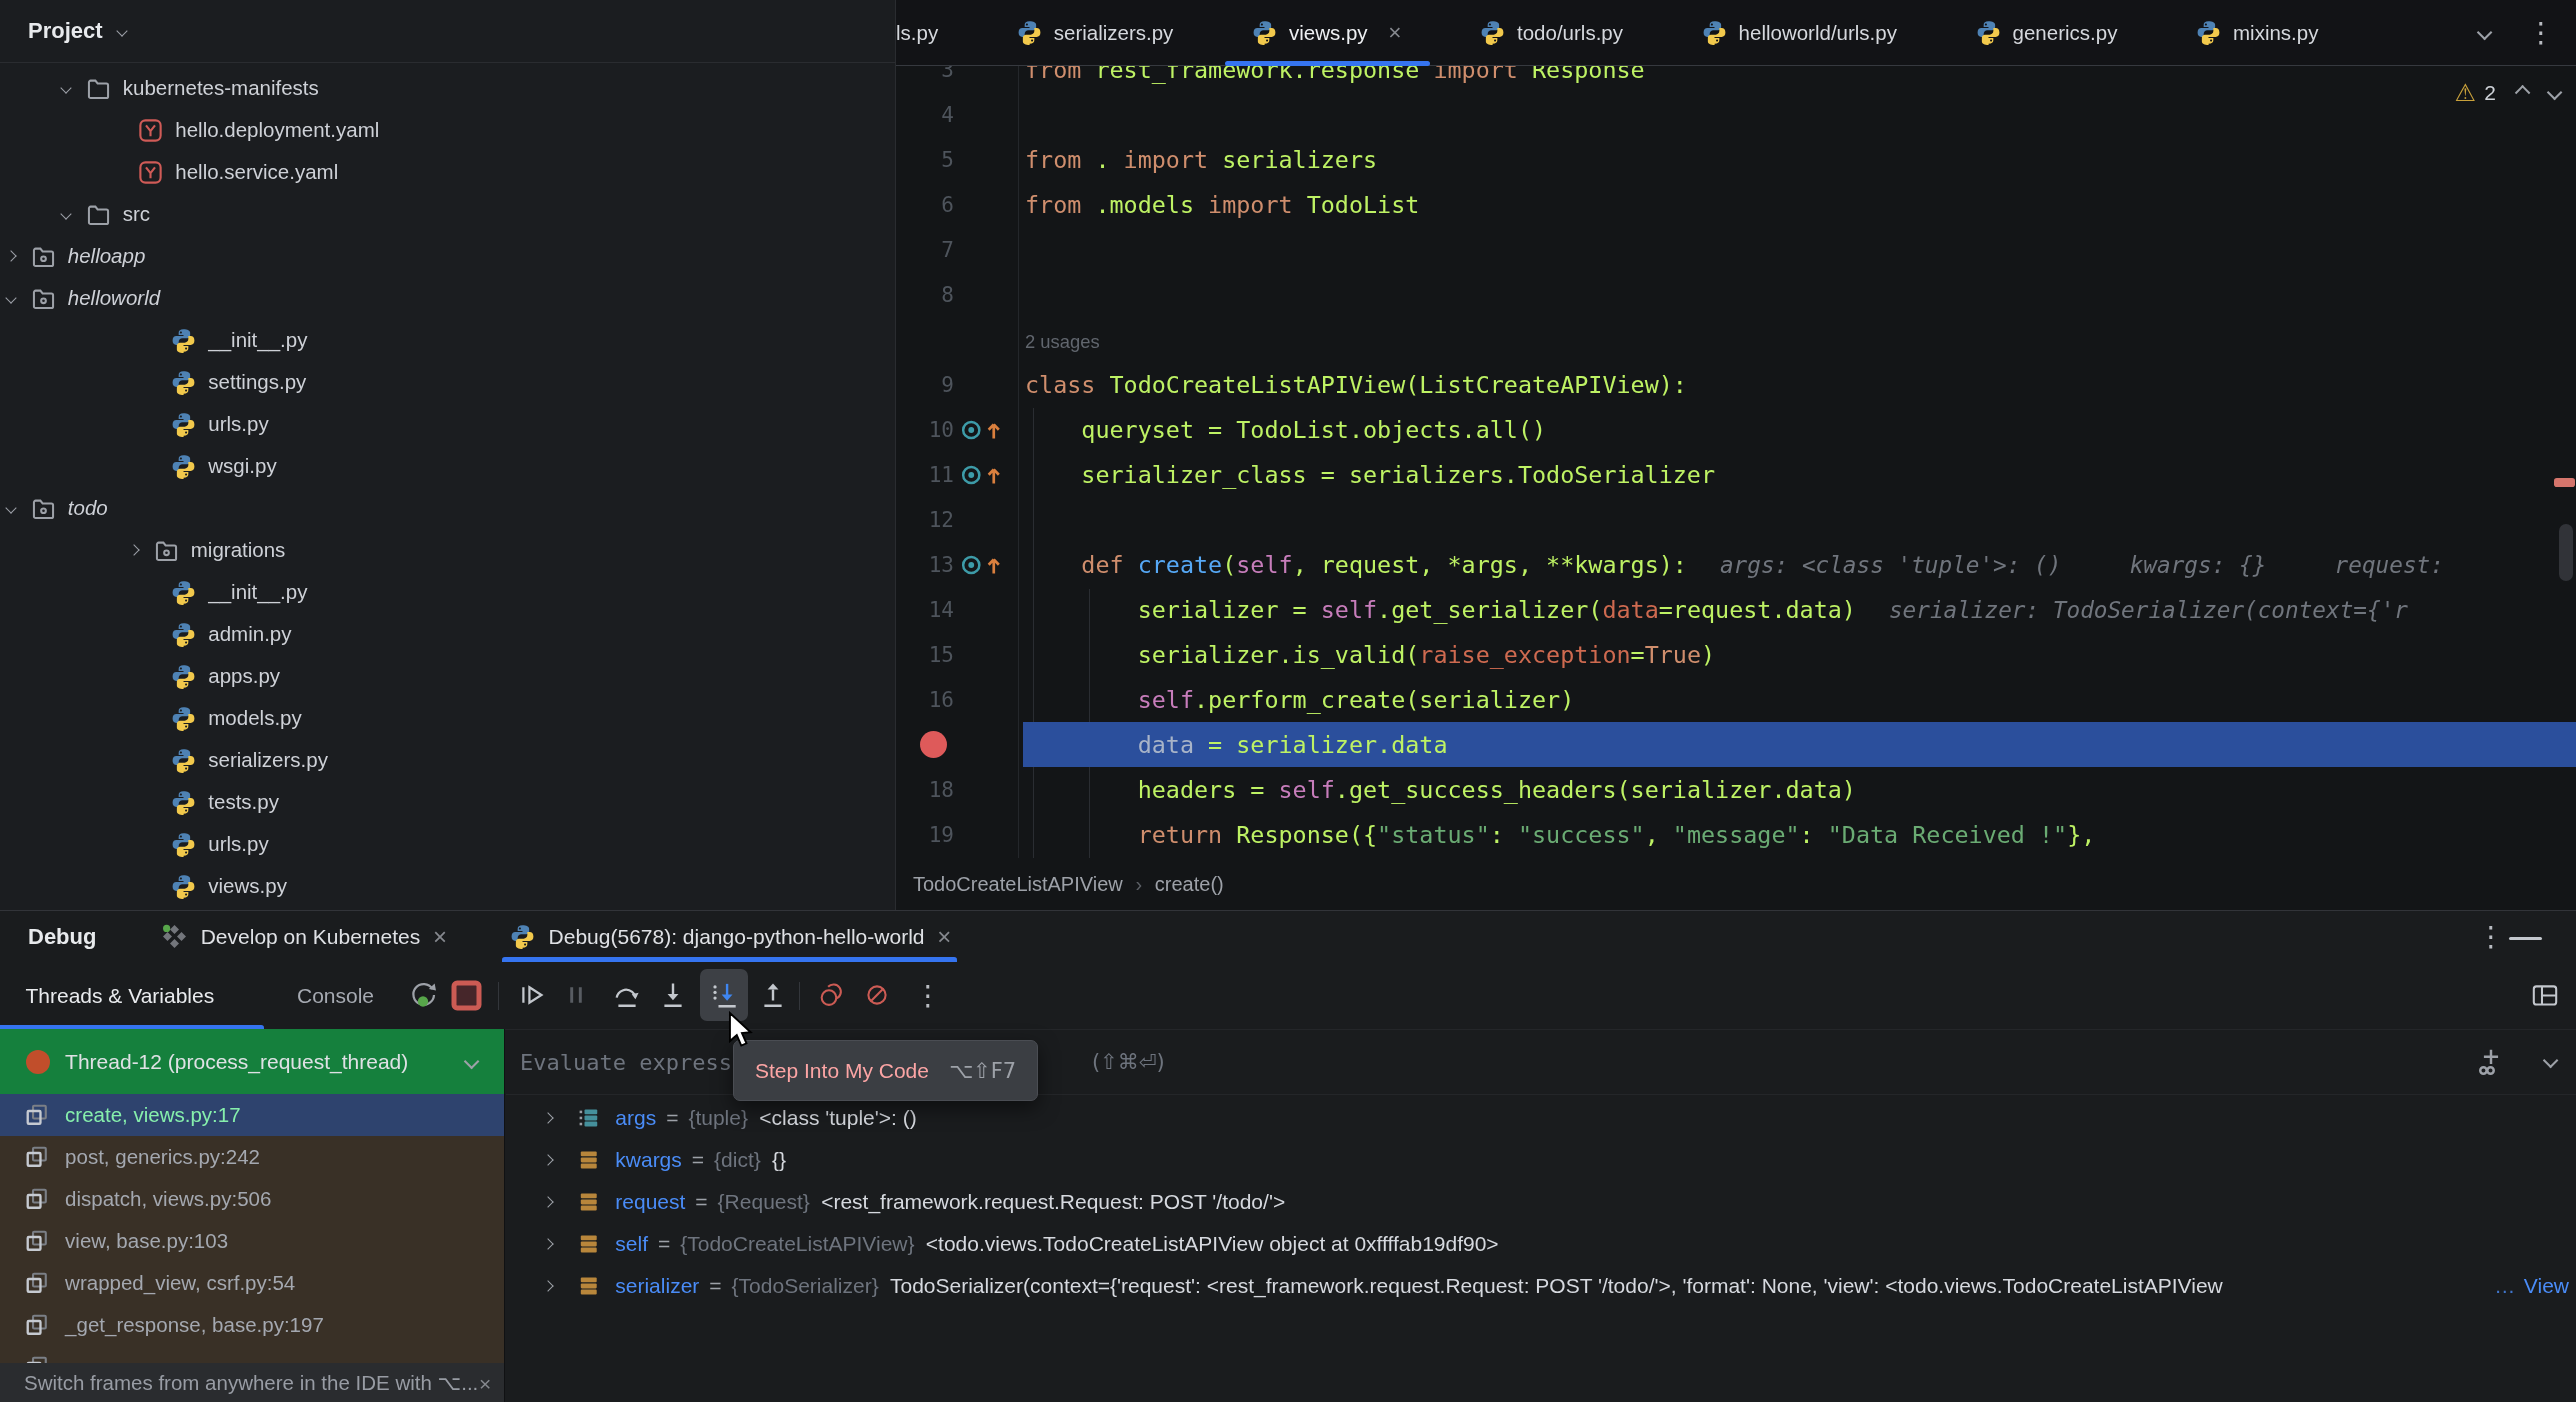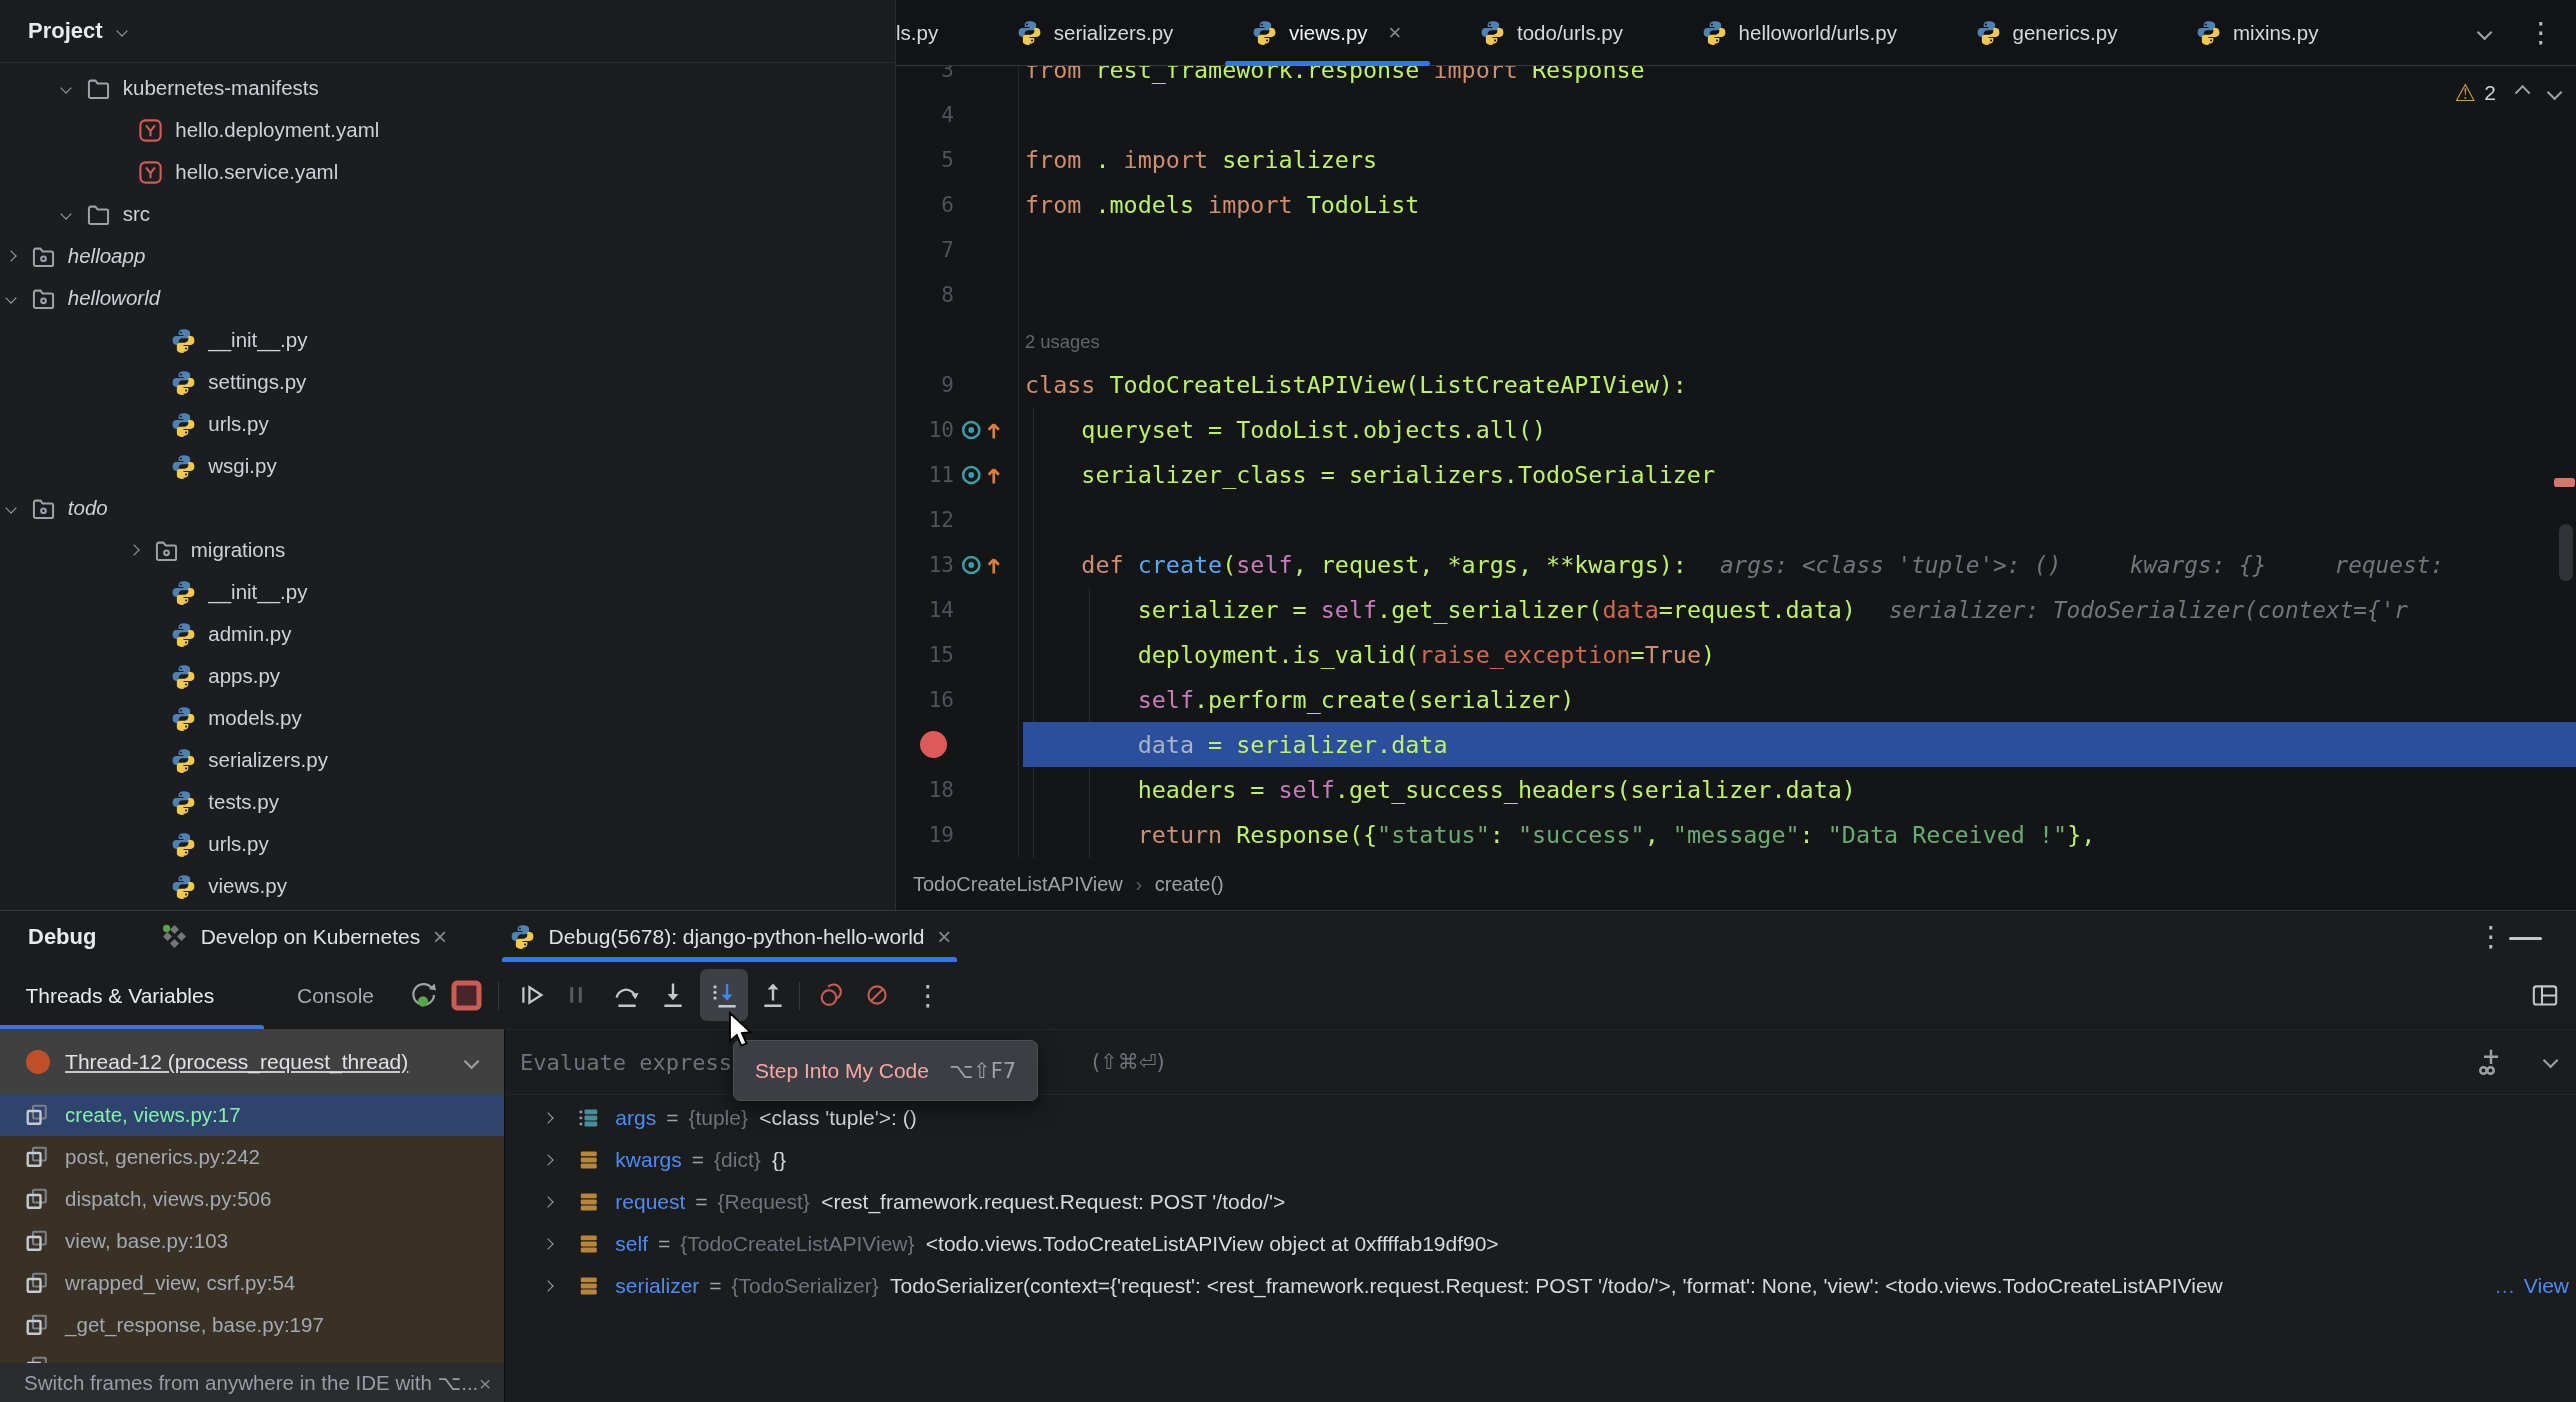--- a/index.html
+++ b/index.html
@@ -89,21 +89,21 @@
   #debug-toolbar{position:relative;height:67px;border-bottom:0.7px solid #242629;}
   #debug-toolbar .tv-tab{position:absolute;left:25.5px;top:50%;transform:translateY(-50%);font-size:21px;color:#e9ebee;}
   #debug-toolbar .tv-underline{position:absolute;left:0;bottom:-0.7px;width:264px;height:5px;background:#3574f0;border-radius:0 2.8px 0 0;}
   #debug-toolbar .console-tab{position:absolute;left:297px;top:50%;transform:translateY(-50%);font-size:21px;color:#a6aab2;}
   .tbtn{position:absolute;top:33px;transform:translate(-50%,-50%);width:45px;height:45px;display:flex;align-items:center;justify-content:center;}
   .tbtn svg{width:31px;height:31px;}
   .tbtn.hovered{background:#3d4045;border-radius:7px;width:48px;height:52px;}
   .tsep{position:absolute;top:50%;transform:translateY(-50%);width:1.4px;height:28px;background:#33363b;}
   .stop-icon{width:20px;height:20px;border-radius:5.7px;border:5.7px solid #cc5b54;background:#46262a;}
 
-  #thread-row{position:absolute;left:0;top:118px;width:504px;height:65px;background:#404040;display:flex;align-items:center;border-bottom:0.7px solid #17181a;text-decoration:underline;}
+  #thread-row{position:absolute;left:0;top:118px;width:504px;height:65px;background:#15803d;display:flex;align-items:center;border-bottom:0.7px solid #17181a;}
   #thread-row .tdot{width:24px;height:24px;border-radius:50%;background:#c14e2b;margin-left:25.5px;flex:none;}
   #thread-row .tlabel{margin-left:15.6px;font-size:21px;color:#dfe1e5;}
   #thread-row .chev{position:absolute;right:27px;}
 
   #frames{position:absolute;left:0;top:183px;width:504px;height:269px;overflow:hidden;}
   .frame-row{height:42px;display:flex;align-items:center;padding-left:24px;font-size:20.5px;color:#a4a8b0;gap:15.6px;}
   .frame-row .ficon{width:25.5px;height:25.5px;flex:none;display:inline-flex;}
   .frame-row .ficon svg{width:100%;height:100%;}
   .frame-row.selected{background:#2e436e;color:#86efac;}
   #frames-lib{background:#393026;}
@@ -439,21 +439,21 @@
               <circle cx="10" cy="12" r="2.6" fill="#3d9ba8"></circle>
               <path d="M30 19.5V7M30 7l-4.5 4.8M30 7l4.5 4.8" stroke="#d97f3e" stroke-width="2.4" fill="none"></path>
             </svg></span><span class="content"><span class="tk-def">    serializer_class = serializers.TodoSerializer</span></span></div>
         <div class="cl"><span class="gut">12</span><span class="content"></span></div>
         <div class="cl"><span class="gut">13</span><span class="gicons"><svg viewBox="0 0 40 24" width="45" height="27">
               <circle cx="10" cy="12" r="7.2" fill="none" stroke="#3d9ba8" stroke-width="2.2"></circle>
               <circle cx="10" cy="12" r="2.6" fill="#3d9ba8"></circle>
               <path d="M30 19.5V7M30 7l-4.5 4.8M30 7l4.5 4.8" stroke="#d97f3e" stroke-width="2.4" fill="none"></path>
             </svg></span><span class="content"><span class="tk-def">    </span><span class="tk-kw">def</span><span class="tk-def"> </span><span class="tk-fn">create</span><span class="tk-def">(</span><span class="tk-self">self</span><span class="tk-def">, request, *args, **kwargs):</span><span class="hint">args: &lt;class 'tuple'&gt;: ()     kwargs: {}     request:</span></span></div>
         <div class="cl"><span class="gut">14</span><span class="content"><span class="tk-def">        serializer = </span><span class="tk-self">self</span><span class="tk-def">.get_serializer(</span><span class="tk-arg">data</span><span class="tk-def">=request.data)</span><span class="hint">serializer: TodoSerializer(context={'r</span></span></div>
-        <div class="cl"><span class="gut">15</span><span class="content"><span class="tk-def">        deployment.is_valid(</span><span class="tk-arg">raise_exception</span><span class="tk-def">=</span><span class="tk-kw">True</span><span class="tk-def">)</span></span></div>
+        <div class="cl"><span class="gut">15</span><span class="content"><span class="tk-def">        serializer.is_valid(</span><span class="tk-arg">raise_exception</span><span class="tk-def">=</span><span class="tk-kw">True</span><span class="tk-def">)</span></span></div>
         <div class="cl"><span class="gut">16</span><span class="content"><span class="tk-def">        </span><span class="tk-self">self</span><span class="tk-def">.perform_create(serializer)</span></span></div>
         <div class="cl exec"><div class="bpdot"></div><span class="content"><span class="tk-def">        </span><span class="tk-var">data</span><span class="tk-def"> = serializer.data</span></span></div>
         <div class="cl"><span class="gut">18</span><span class="content"><span class="tk-def">        headers = </span><span class="tk-self">self</span><span class="tk-def">.get_success_headers(serializer.data)</span></span></div>
         <div class="cl"><span class="gut">19</span><span class="content"><span class="tk-kw">        return</span><span class="tk-def"> Response({</span><span class="tk-str">"status"</span><span class="tk-def">: </span><span class="tk-str">"success"</span><span class="tk-def">, </span><span class="tk-str">"message"</span><span class="tk-def">: </span><span class="tk-str">"Data Received !"</span><span class="tk-def">},</span></span></div>
       </div>
     <div id="insp-widget">
       <span class="warn">⚠</span>
       <span class="cnt">2</span>
       <span class="chev up"></span>
       <span class="chev"></span>

